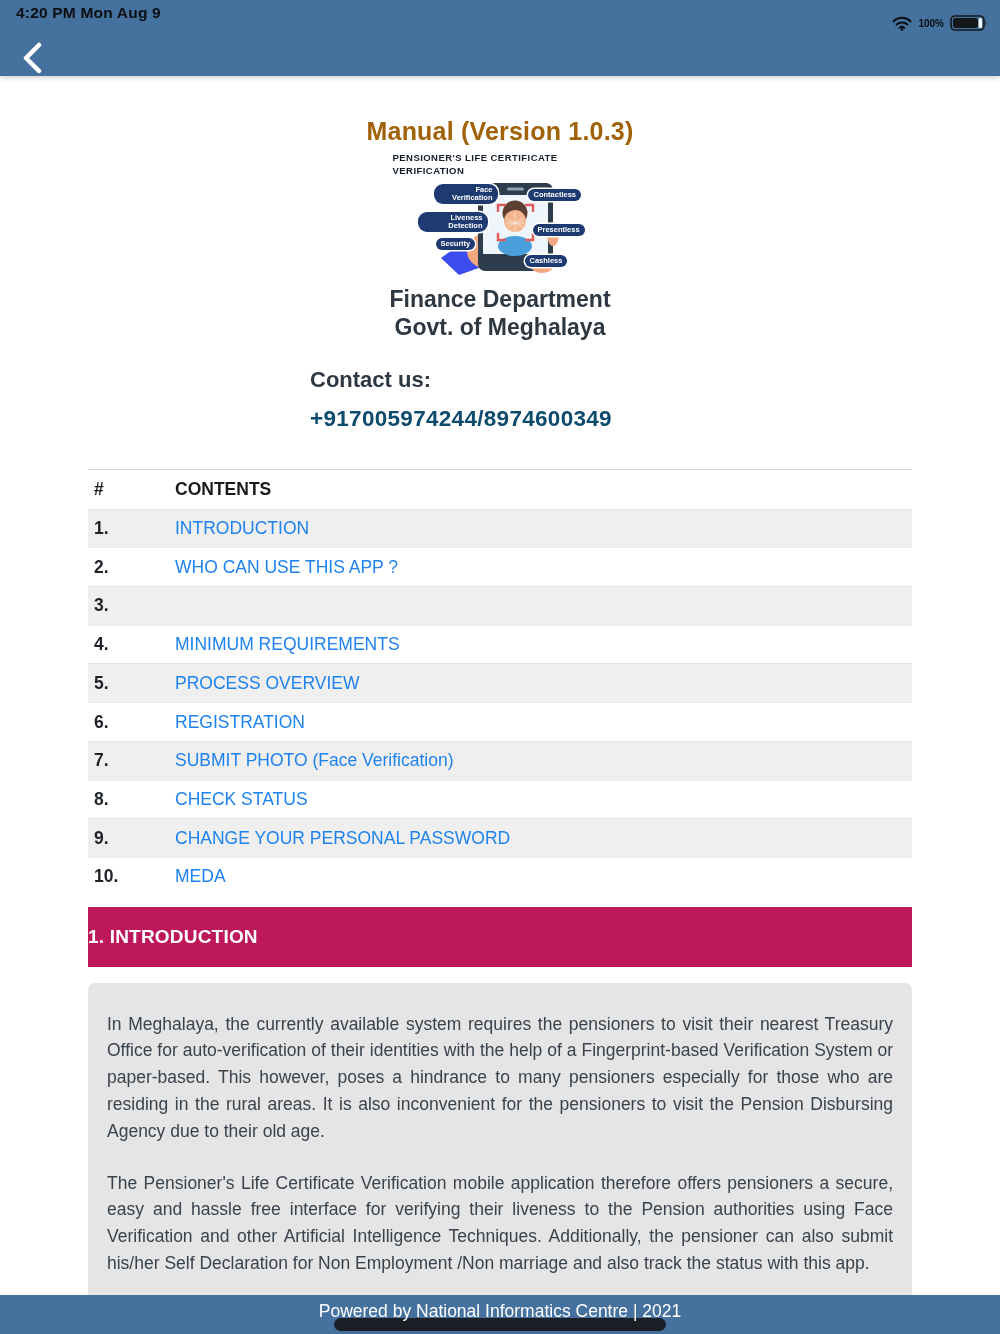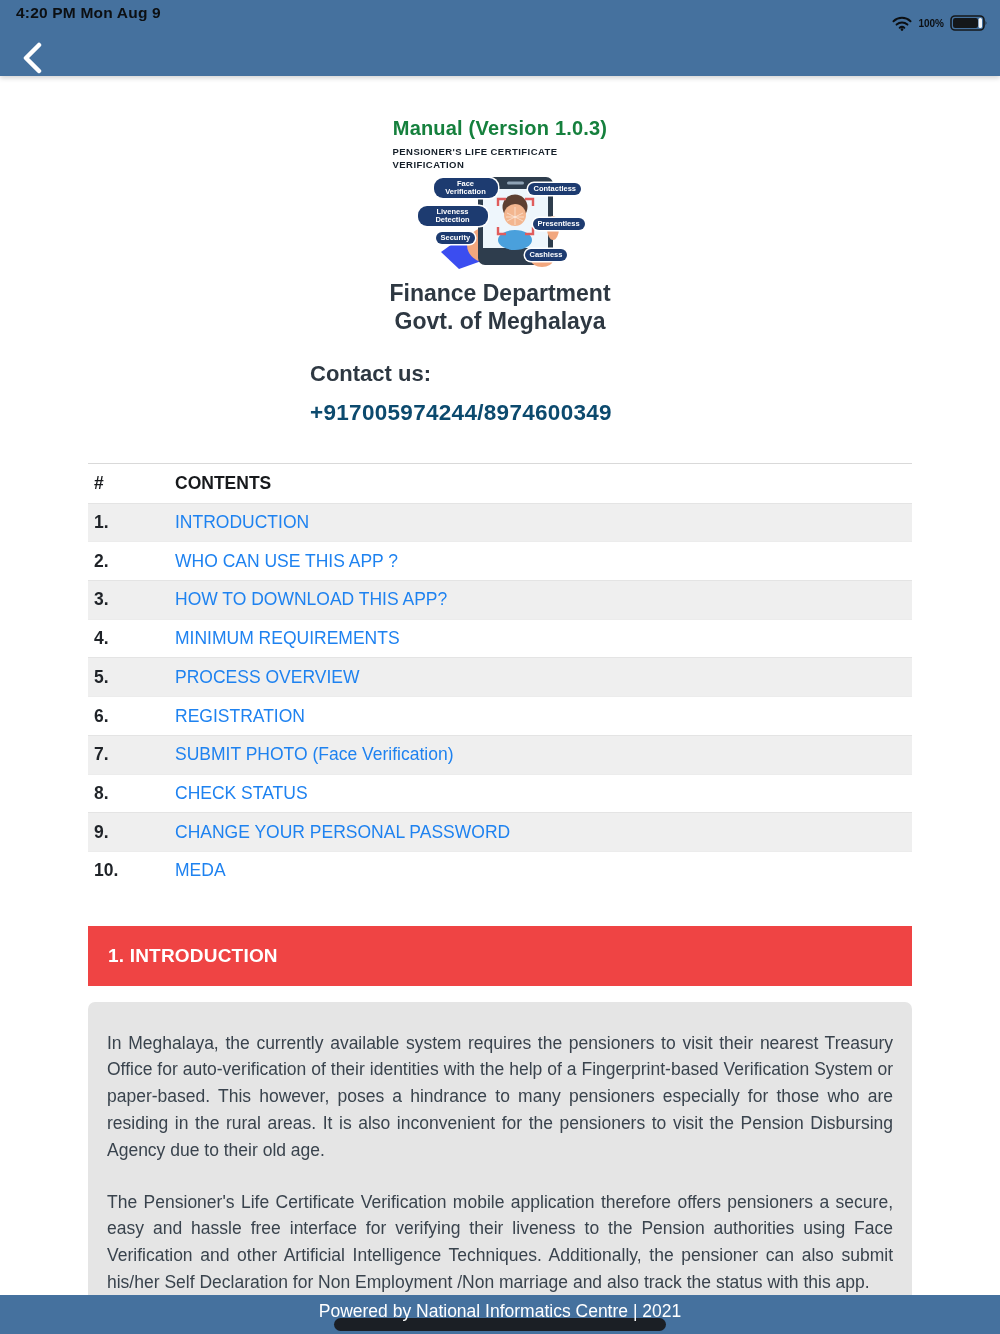--- a/index.html
+++ b/index.html
@@ -30,37 +30,37 @@
   }
   .back-btn {
     position:absolute; left:12px; top:38px; width:40px; height:40px;
     display:flex; align-items:center; justify-content:center; cursor:pointer;
   }
 
   
   .content { position:absolute; top:88px; left:0; width:1000px; }
   .page-title {
     margin-top:29px; text-align:center;
-    font-size:20px; font-weight:700; color:#15803d; letter-spacing:.2px;
+    font-size:25px; font-weight:700; color:#a16207; letter-spacing:.2px;
   }
   .logo-caption {
     margin:6px auto 0; max-width:215px; 
     font-size:9.5px; font-weight:700; color:#141e28;
     letter-spacing:.45px; line-height:1.35;
   }
   .logo-wrap { position:relative; width:175px; height:94px; margin:3px auto 0; }
   .logo-wrap svg { position:absolute; left:0; top:0; }
   .pill {
     position:absolute; background:#1d3b70; color:#fff;
     font-size:7.5px; font-weight:700; line-height:1.12;
     border-radius:9px; padding:2px 5px; text-align:center;
     box-shadow:0 0 0 1.5px #ffffff;
     white-space:nowrap;
   }
-  .pill.two-line { white-space:normal; }
+  .pill.two-line { white-space:normal;text-align:right; }
   .pill-face        { left:21px;  top:3px;  width:64px; }
   .pill-contactless { left:115px; top:8px;padding-left:6px; }
   .pill-liveness    { left:5px;   top:31px; width:70px; }
   .pill-presentless { left:120px; top:43px; }
   .pill-security    { left:23px;  top:57px; }
   .pill-cashless    { left:112px; top:74px; }
 
   .dept-block { margin-top:10px; text-align:center; }
   .dept-line { font-size:23px; font-weight:700; color:#2e3842; line-height:1.22; }
 
@@ -78,22 +78,22 @@
     display:flex; align-items:center; height:38.7px;
     font-size:17.5px; border-top:1px solid #ececec;
   }
   .toc-row.alt { background:#efefef; border-top:1px solid #e4e4e4; }
   .col-num { width:87px; padding-left:6px; flex:none; }
   .row-num { width:87px; padding-left:6px; flex:none; font-weight:700; color:#1f2328; }
   .row-link { color:#1e82f0; cursor:pointer; }
 
   
   .section-header {
-    margin:36px 88px 0; height:60px; background:#ef4444;
-    display:flex; align-items:center; padding-left:20px;
+    margin:11px 88px 0; height:60px; background:#be185d;
+    display:flex; align-items:center; 
     color:#ffffff; font-size:19px; font-weight:600; letter-spacing:.2px;
   }
 
   
   .intro-card {
     margin:16px 88px 0; background:#e5e5e5; border-radius:7px;
     padding:28px 19px 24px;
   }
   .intro-card p {
     font-size:17.5px; line-height:26.8px; color:#39434d; text-align:justify;
@@ -223,21 +223,20 @@
     <div class="toc-row alt">
       <div class="row-num">1.</div>
       <div class="row-link">INTRODUCTION</div>
     </div>
     <div class="toc-row">
       <div class="row-num">2.</div>
       <div class="row-link">WHO CAN USE THIS APP ?</div>
     </div>
     <div class="toc-row alt">
       <div class="row-num">3.</div>
-      <div class="row-link">HOW TO DOWNLOAD THIS APP?</div>
     </div>
     <div class="toc-row">
       <div class="row-num">4.</div>
       <div class="row-link">MINIMUM REQUIREMENTS</div>
     </div>
     <div class="toc-row alt">
       <div class="row-num">5.</div>
       <div class="row-link">PROCESS OVERVIEW</div>
     </div>
     <div class="toc-row">

